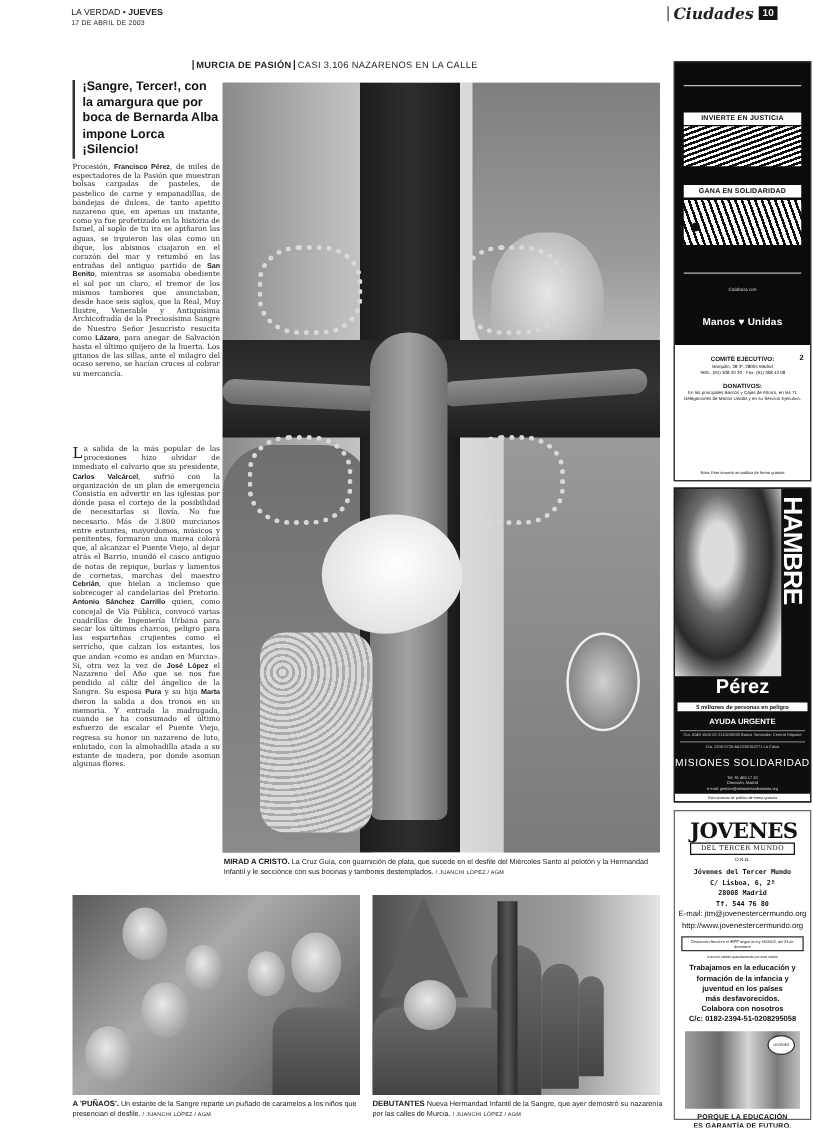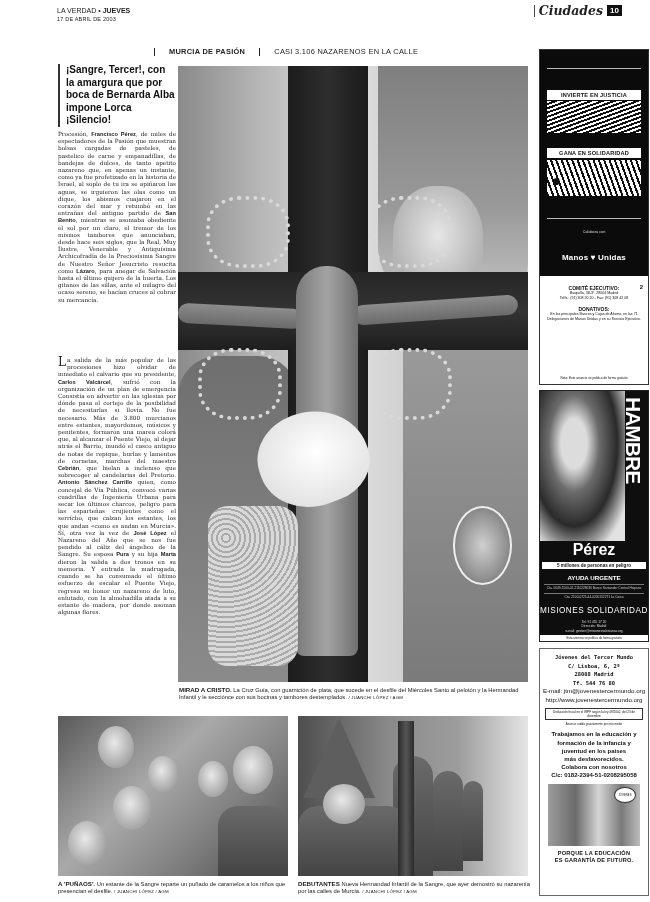--- a/index.html
+++ b/index.html
@@ -9,21 +9,21 @@
   
   .mast-left { left: 29px; top: 6px; font-family: "Liberation Sans", sans-serif; font-size: 7px; line-height: 9px; color: #222; }
   .mast-left b { font-weight: bold; }
   .mast-date { font-size: 5.5px; letter-spacing: 0.2px; }
   .mast-right { right: 28px; top: 3px; display: flex; align-items: center; gap: 4px; }
   .mast-bar { width: 1px; height: 12px; background: #444; }
   .mast-section { font-family: "DejaVu Serif", serif; font-style: italic; font-weight: bold; font-size: 12.5px; color: #222; }
   .mast-page { background: #111; color: #fff; font-family: "Liberation Sans", sans-serif; font-weight: bold; font-size: 8px; padding: 1px 3px; line-height: 9px; }
 
   
-  .kicker { left: 126px; top: 47px; font-family: "Liberation Sans", sans-serif; font-size: 7.4px; color: #222; display: flex; align-items: center; gap: 14px; letter-spacing: 0.3px; }
+  .kicker { left: 126px; top: 47px; font-family: "Liberation Sans", sans-serif; font-size: 7.4px; color: #222; display: flex; align-items: center; gap: 2px; letter-spacing: 0.3px; }
   .kicker .bar { width: 1px; height: 8px; background: #222; }
   .kicker b { font-weight: 900; }
 
   
   .headline { left: 30px; top: 64px; width: 118px; border-left: 2px solid #333; padding-left: 6px; box-sizing: border-box; font-family: "Liberation Sans", sans-serif; font-weight: bold; font-size: 10px; line-height: 12.5px; color: #111; }
 
   
   .bodytext { left: 30px; width: 118px; font-family: "DejaVu Serif", serif; font-size: 5.7px; line-height: 7.2px; text-align: justify; color: #222; }
   .bodytext b { font-family: "Liberation Sans", sans-serif; font-weight: bold; }
   .p1 { top: 131px; }
@@ -208,20 +208,25 @@
   <div class="mis">MISIONES SOLIDARIDAD</div>
   <div class="contact">
     <div>Tel. 91 455 17 20</div>
     <div>Dirección: Madrid</div>
     <div>e-mail: gestion@misionessalesianas.org</div>
   </div>
   <div class="foot">Esta anuncio se publica de forma gratuita</div>
 </div>
 
 <div class="abs ad ad3">
+  <div class="logo">
+    <div class="big">JOVENES</div>
+    <div class="sub">DEL TERCER MUNDO</div>
+    <div class="ong">O.N.G.</div>
+  </div>
   <div class="addr">
     <div>Jóvenes del Tercer Mundo</div>
     <div>C/ Lisboa, 6, 2º</div>
     <div>28008 Madrid</div>
     <div>Tf. 544 76 80</div>
   </div>
   <div class="hand">E-mail: jtm@jovenestercermundo.org</div>
   <div class="hand">http://www.jovenestercermundo.org</div>
   <div class="box">Deducción fiscal en el IRPF según la ley 49/2002, del 23 de diciembre</div>
   <div class="tiny">Anuncio cedido gratuitamente por este medio</div>

